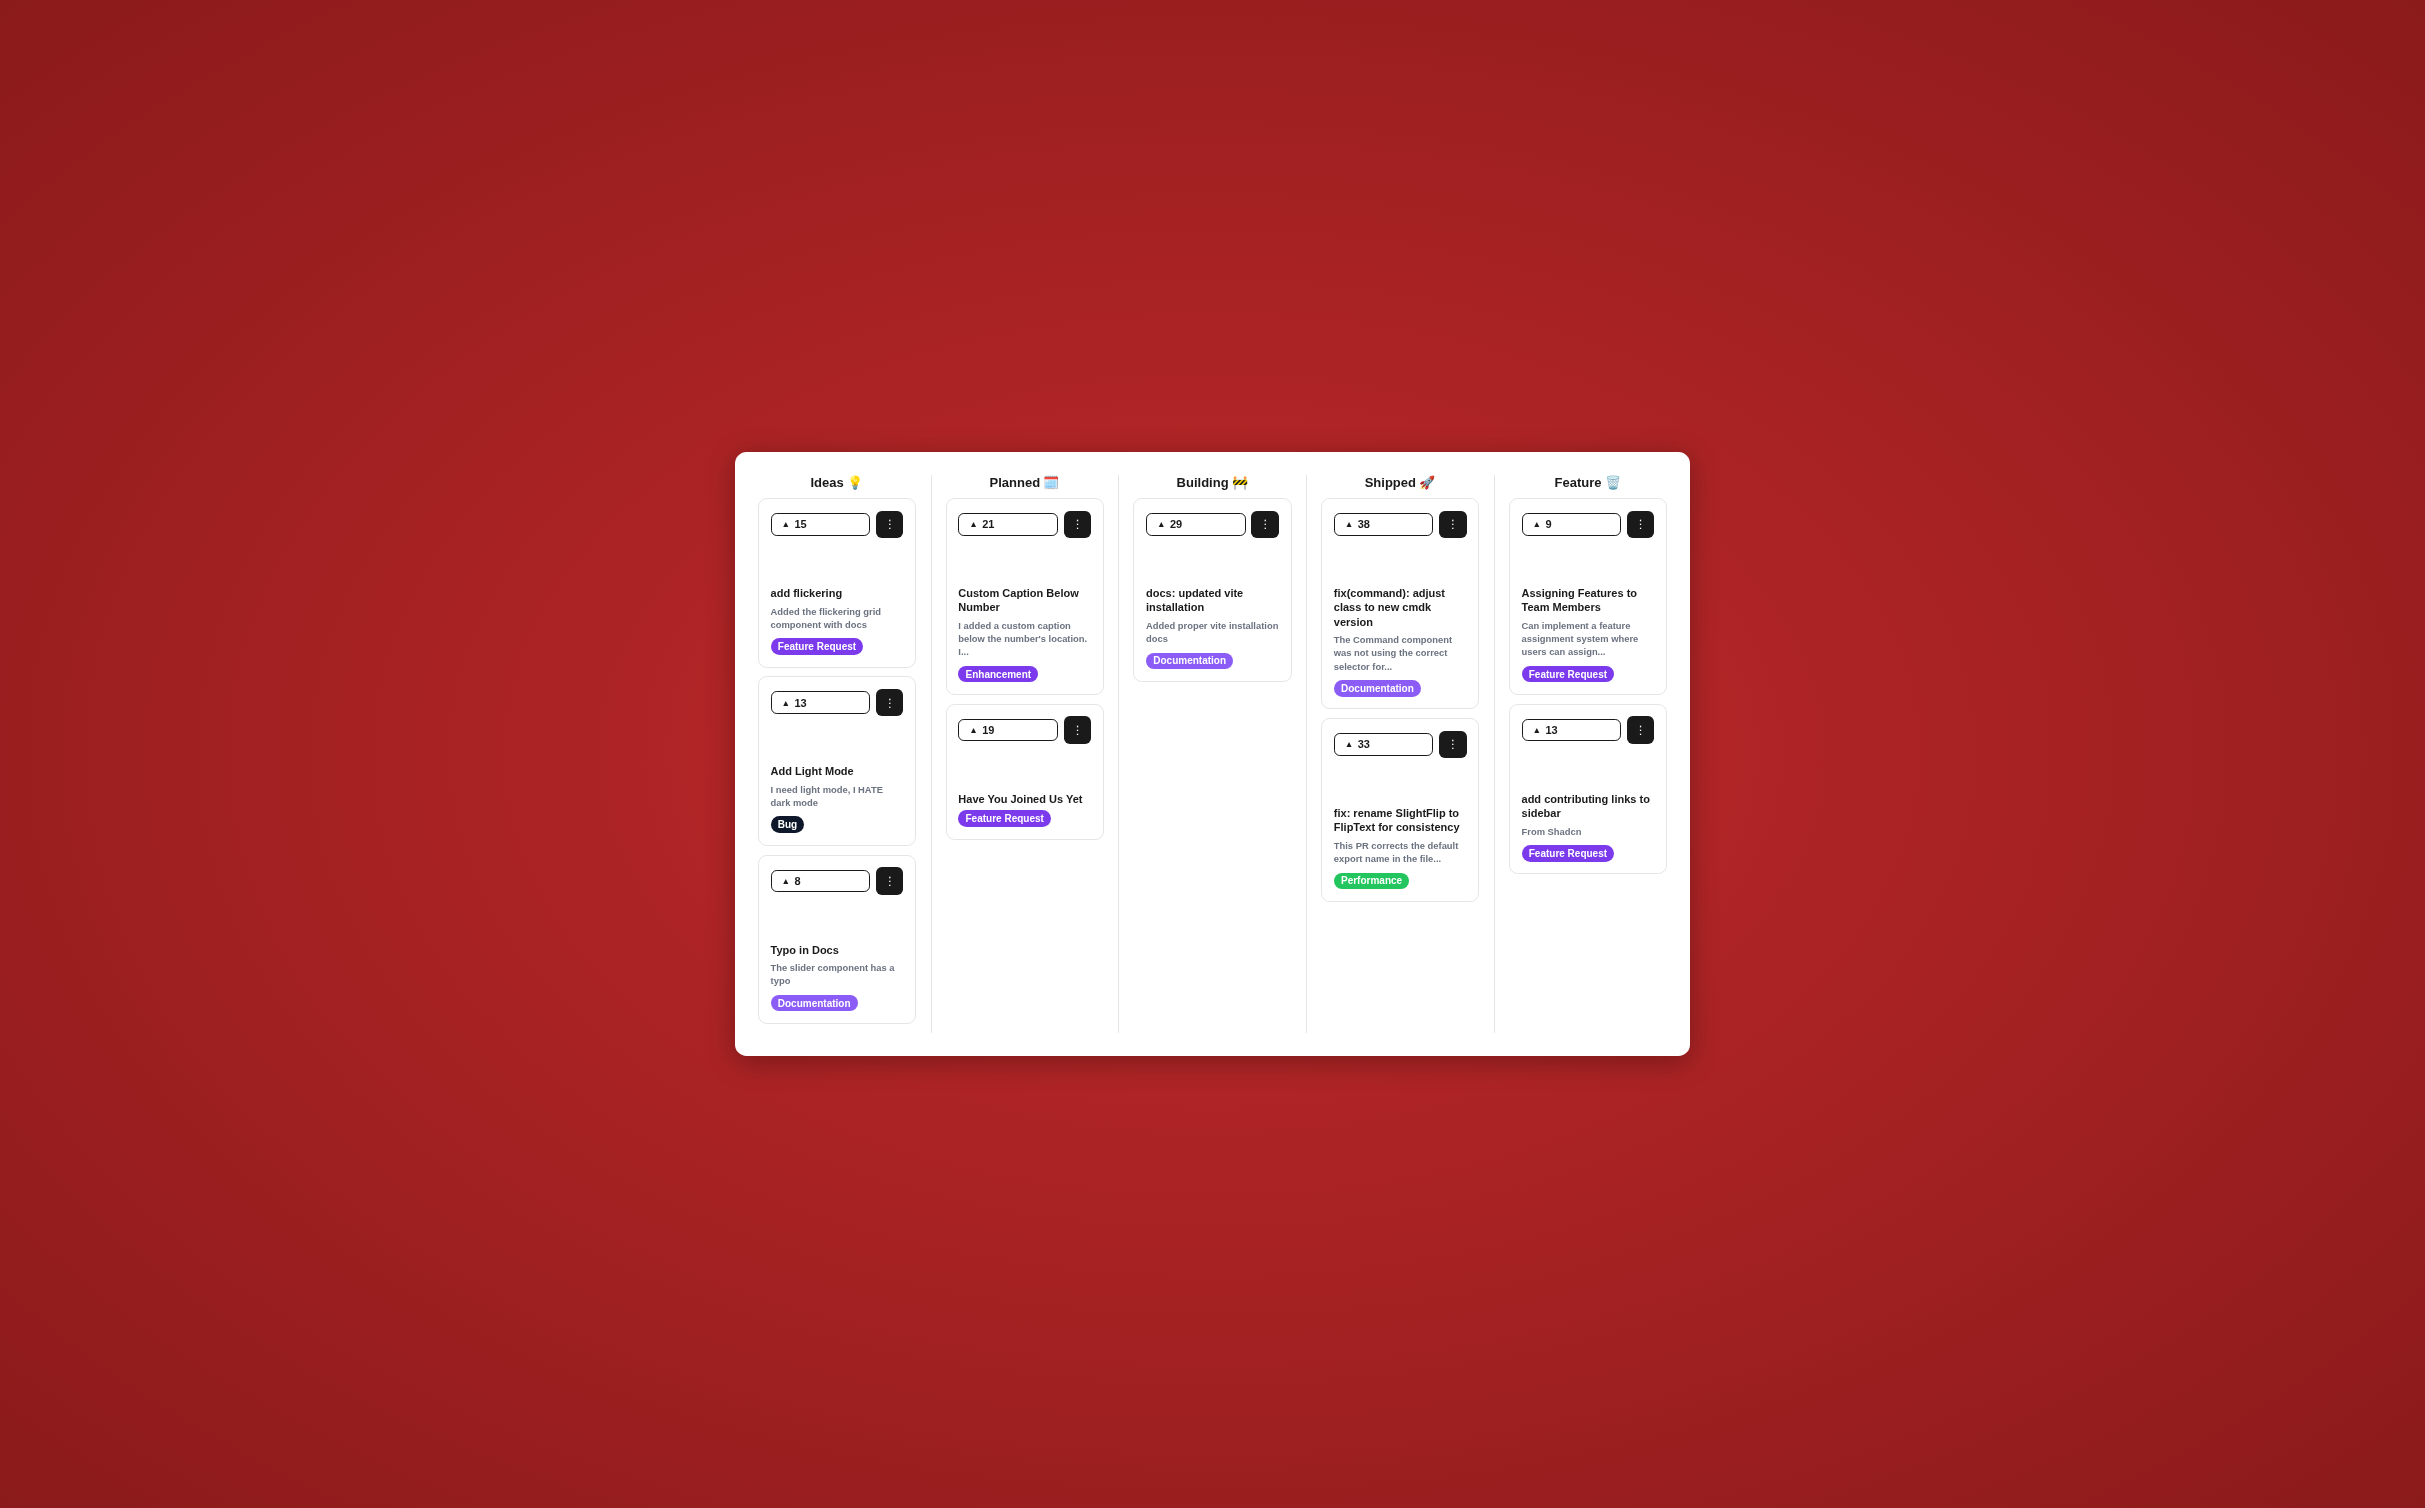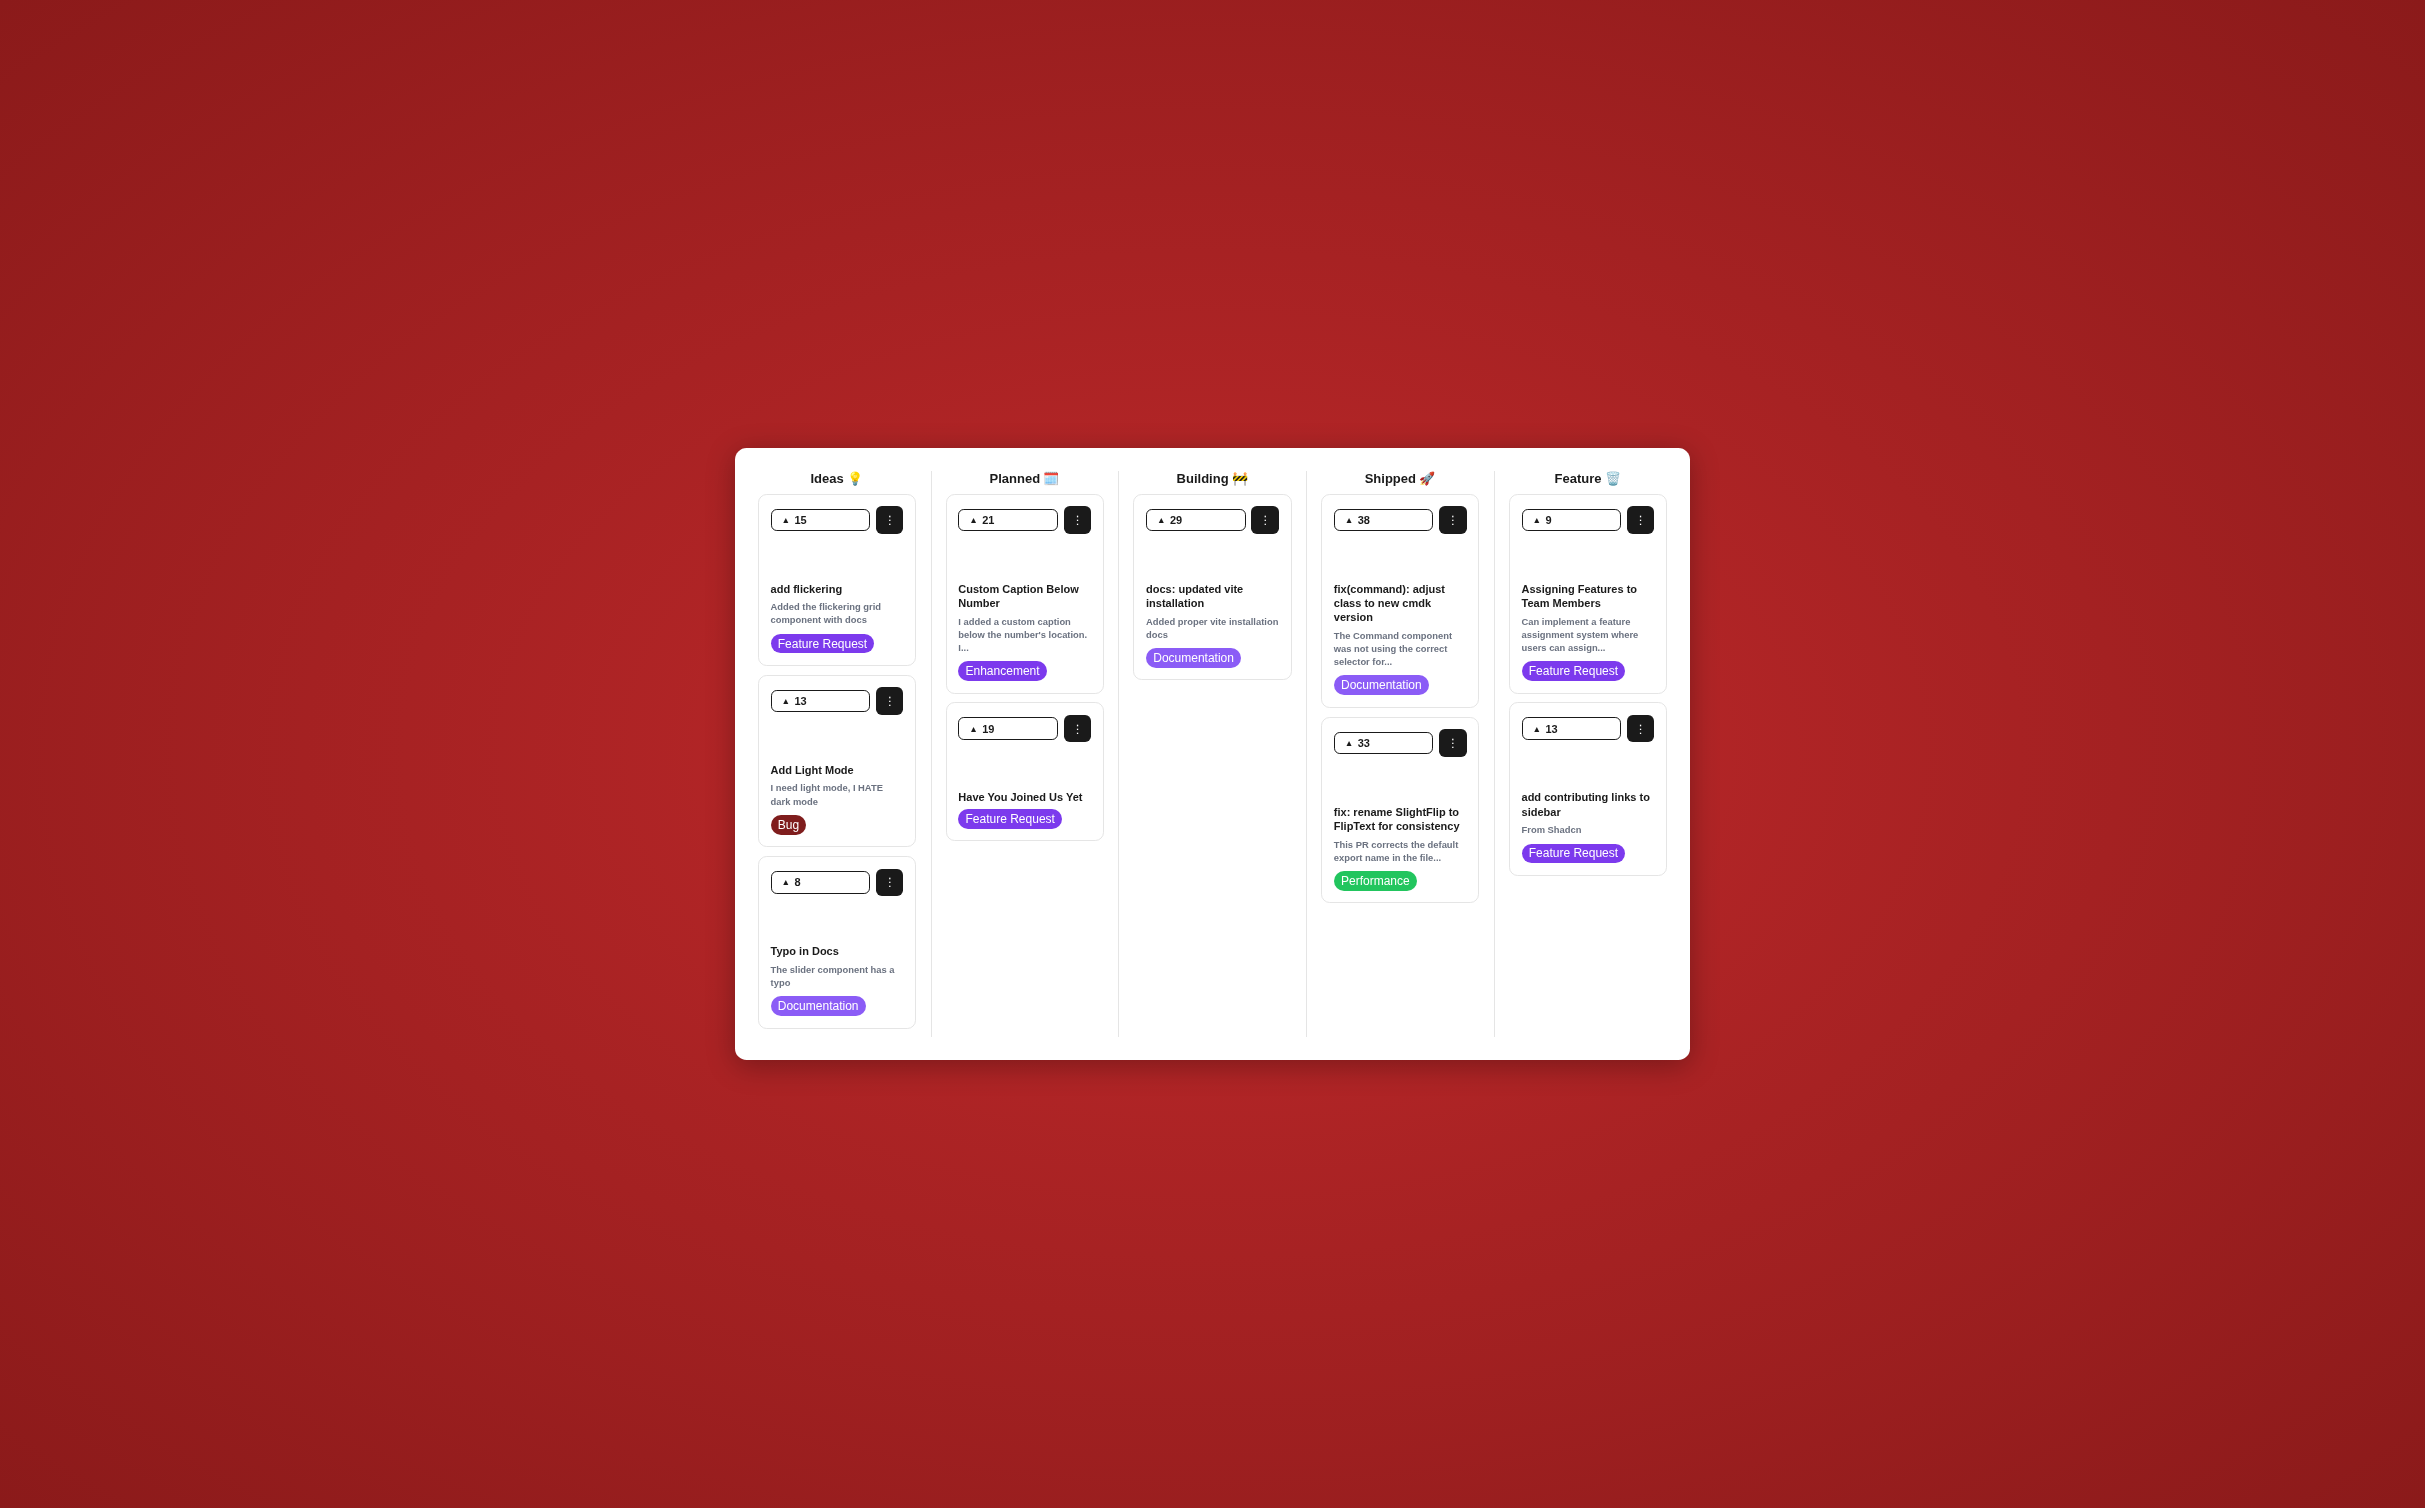--- a/index.html
+++ b/index.html
@@ -113,29 +113,29 @@
       color: #6b7280;
       margin-bottom: 7.2px;
       line-height: 1.4;
       font-weight: bold;
     }
 
     .badge {
       display: inline-block;
       padding: 2.9px 7.2px;
       border-radius: 14.5px;
-      font-size: 12px;
-      font-weight: 400;
+      font-size: 10px;
+      font-weight: 700;
       color: #ffffff;
     }
 
     .badge-feature { background: #7c3aed; }
     .badge-enhancement { background: #7c3aed; }
     .badge-documentation { background: #8b5cf6; }
-    .badge-bug { background: #7f1d1d; }
+    .badge-bug { background: #0f172a; }
     .badge-performance { background: #22c55e; }
   </style>
 </head>
 <body>
 
 <div class="board-container">
   <div class="board" id="board-root">
   <div class="column">
         <div class="column-header">Ideas 💡</div>
         <div class="card"><div class="card-top-row">

